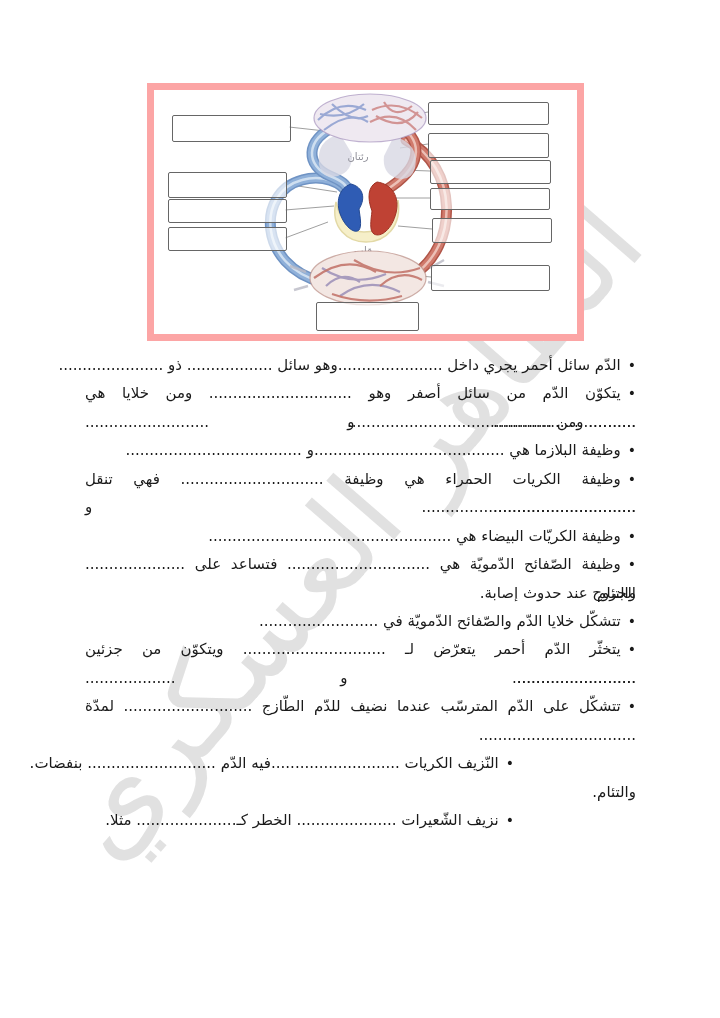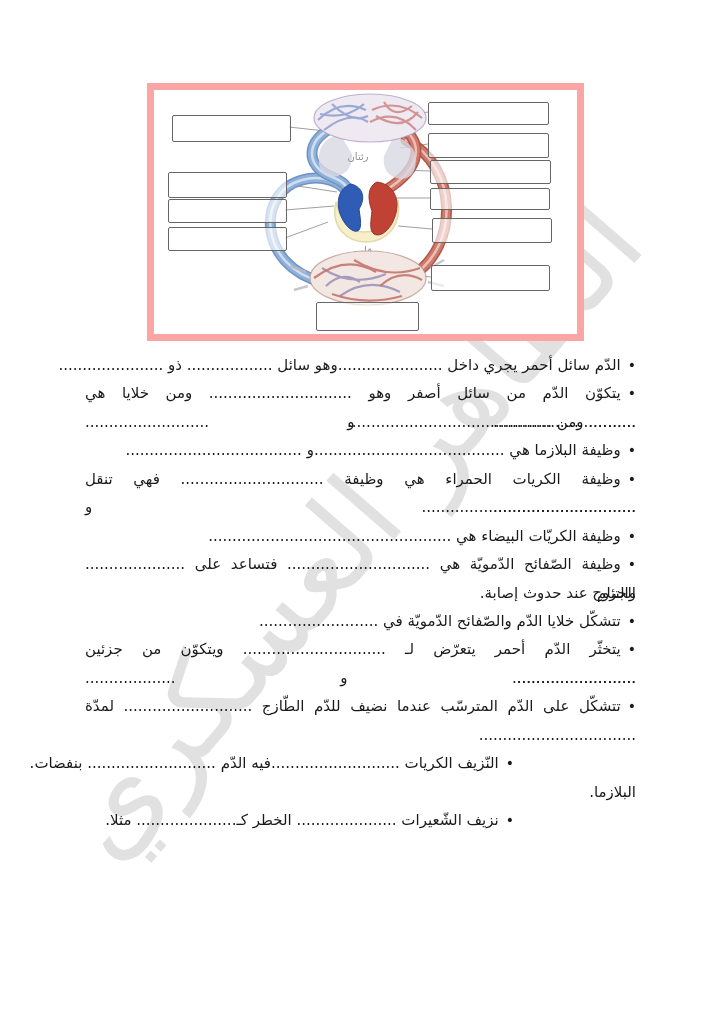--- a/index.html
+++ b/index.html
@@ -149,17 +149,17 @@
     <div class="tline right"><span>.............................................</span></div>
     <div class="tline right"><span class="blt"></span><span>وظيفة الكريّات البيضاء هي ...................................................</span></div>
     <div class="tline just"><span class="blt"></span><span>وظيفة الصّفائح الدّمويّة هي .............................. فتساعد على ..................... والتئام</span></div>
     <div class="tline right"><span>الجروح عند حدوث إصابة.</span></div>
     <div class="tline right"><span class="blt"></span><span>تتشكّل خلايا الدّم والصّفائح الدّمويّة في .........................</span></div>
     <div class="tline just"><span class="blt"></span><span>يتخثّر الدّم أحمر يتعرّض لـ .............................. ويتكوّن من جزئين .......................... و ...................</span></div>
     <div class="tline right"><span>.........................</span></div>
     <div class="tline just"><span class="blt"></span><span>تتشكّل على الدّم المترسّب عندما نضيف للدّم الطّازج ........................... لمدّة</span></div>
     <div class="tline right"><span>.................................</span></div>
     <div class="tline indent"><span class="blt"></span><span>النّزيف الكريات ...........................فيه الدّم ........................... بنفضات.</span></div>
-    <div class="tline right"><span>البلازما.</span></div>
+    <div class="tline right"><span>والتئام.</span></div>
     <div class="tline indent"><span class="blt"></span><span>نزيف الشّعيرات ..................... الخطر كـ..................... مثلا.</span></div>
   </div>
 
 </div>
 
 </body></html>

